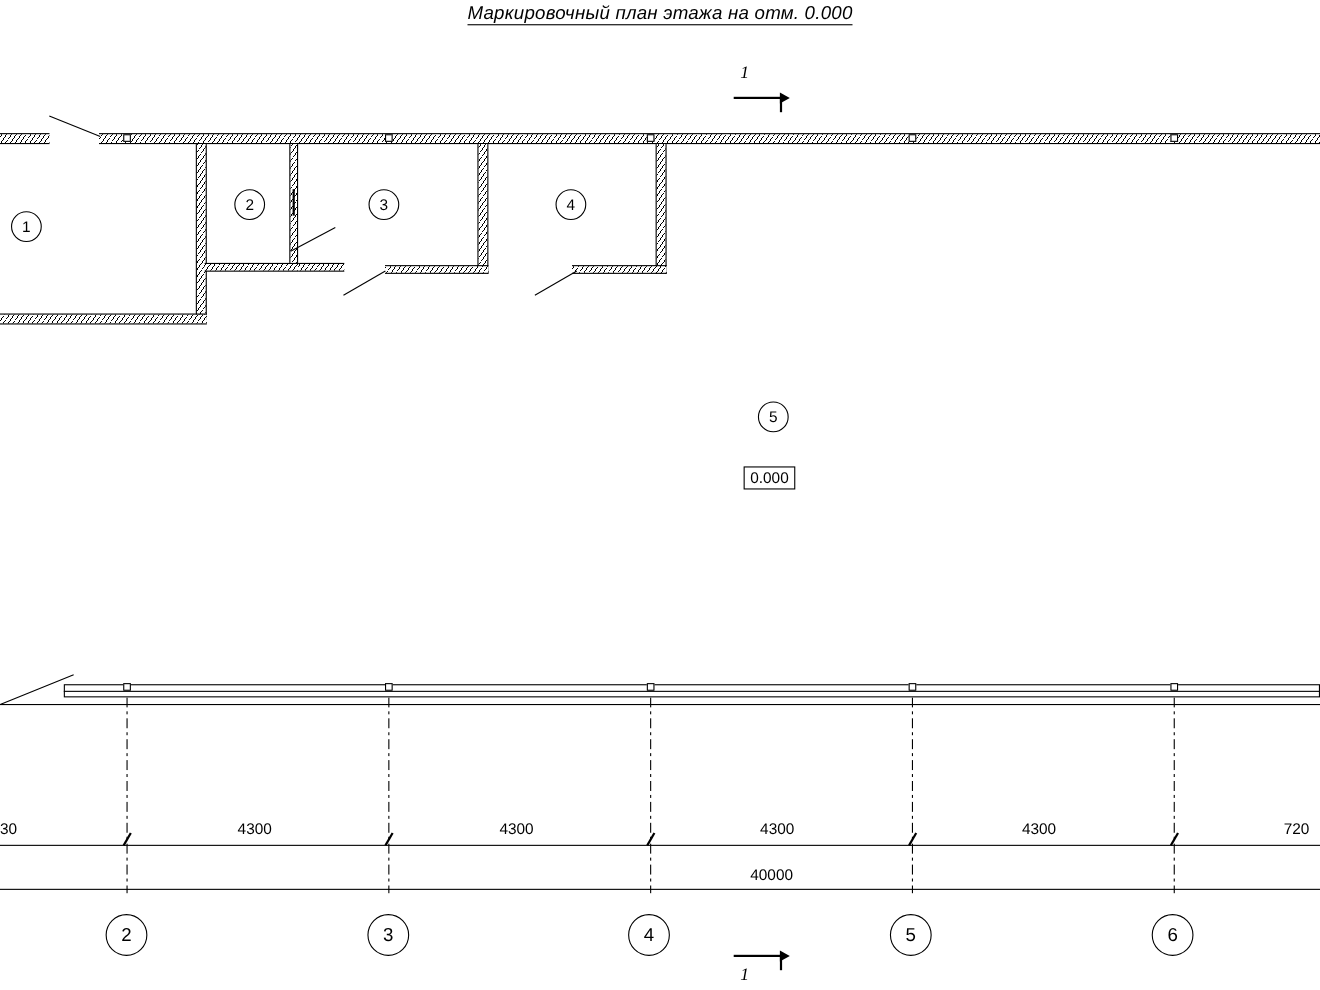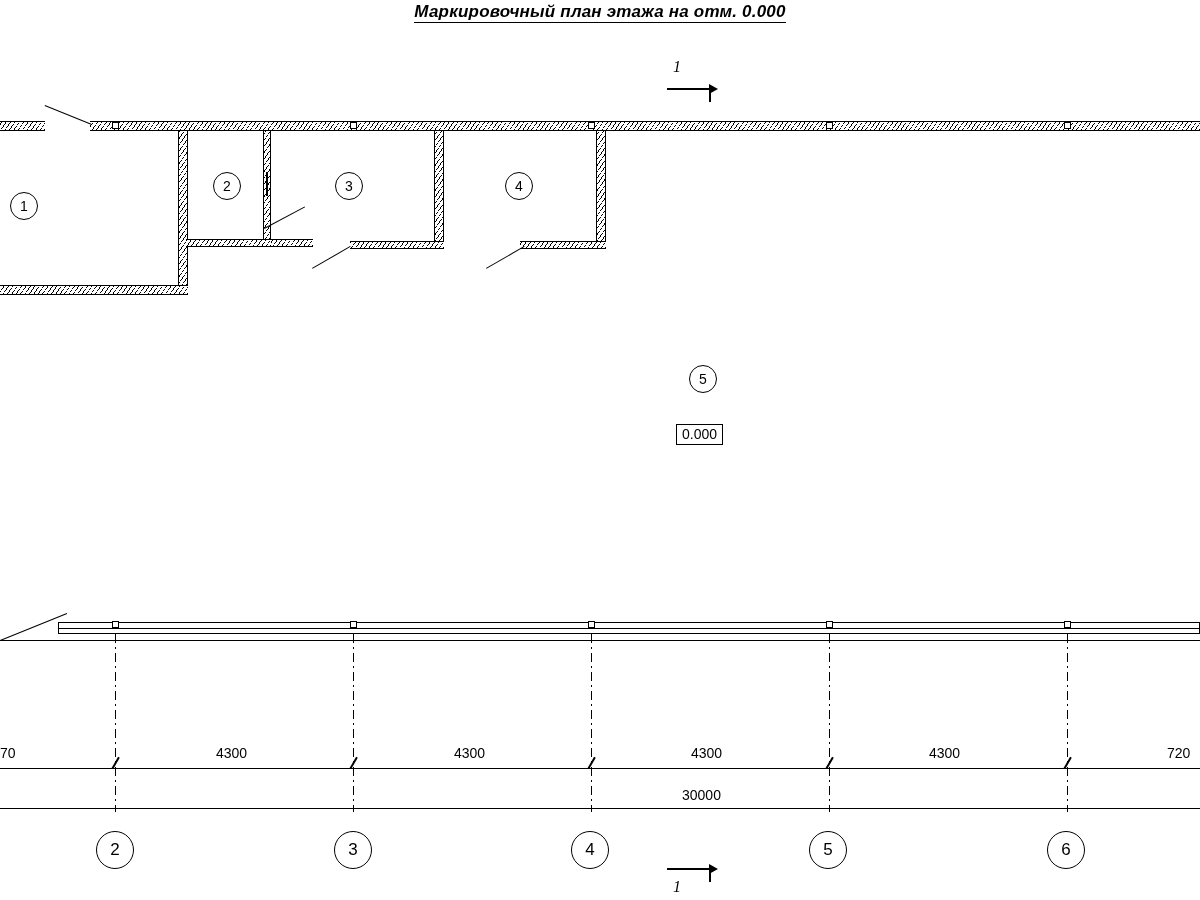--- a/index.html
+++ b/index.html
@@ -17,21 +17,21 @@
     color: #000000;
   }
   
   .title {
     position: absolute;
     left: 0;
     top: 2px;
     width: 1200px;
     text-align: center;
     font-style: italic;
-    font-weight: bold;
+    font-weight: normal;
     font-size: 17px;
     letter-spacing: 0.2px;
   }
   .title span {
     border-bottom: 1.5px solid #000;
     padding-bottom: 1px;
   }
 
   
   .hline { position: absolute; background: #000; height: 1px; }
@@ -256,41 +256,41 @@
   <div class="axis-dashdot" style="left:1067px; top:634px; height:178px;"></div>
 
   <div class="hline" style="left:0px; top:768px; width:1200px;"></div>
   <div class="dim-tick" style="left:109px;  top:762px;"></div>
   <div class="dim-tick" style="left:347px;  top:762px;"></div>
   <div class="dim-tick" style="left:585px;  top:762px;"></div>
   <div class="dim-tick" style="left:823px;  top:762px;"></div>
   <div class="dim-tick" style="left:1061px; top:762px;"></div>
 
   <div class="dim-text" style="left:0px;   top:745px;">
-    <span>70</span>
+    <span>30</span>
   </div>
   <div class="dim-text" style="left:216px; top:745px;">
     <span>4300</span>
   </div>
   <div class="dim-text" style="left:454px; top:745px;">
     <span>4300</span>
   </div>
   <div class="dim-text" style="left:691px; top:745px;">
     <span>4300</span>
   </div>
   <div class="dim-text" style="left:929px; top:745px;">
     <span>4300</span>
   </div>
   <div class="dim-text" style="left:1167px; top:745px;">
     <span>720</span>
   </div>
 
   <div class="hline" style="left:0px; top:808px; width:1200px;"></div>
   <div class="dim-text" style="left:682px; top:787px;">
-    <span>30000</span>
+    <span>40000</span>
   </div>
 
   <div class="bubble axis" style="left:96px;   top:831px;">
     <span>2</span>
   </div>
   <div class="bubble axis" style="left:334px;  top:831px;">
     <span>3</span>
   </div>
   <div class="bubble axis" style="left:571px;  top:831px;">
     <span>4</span>

